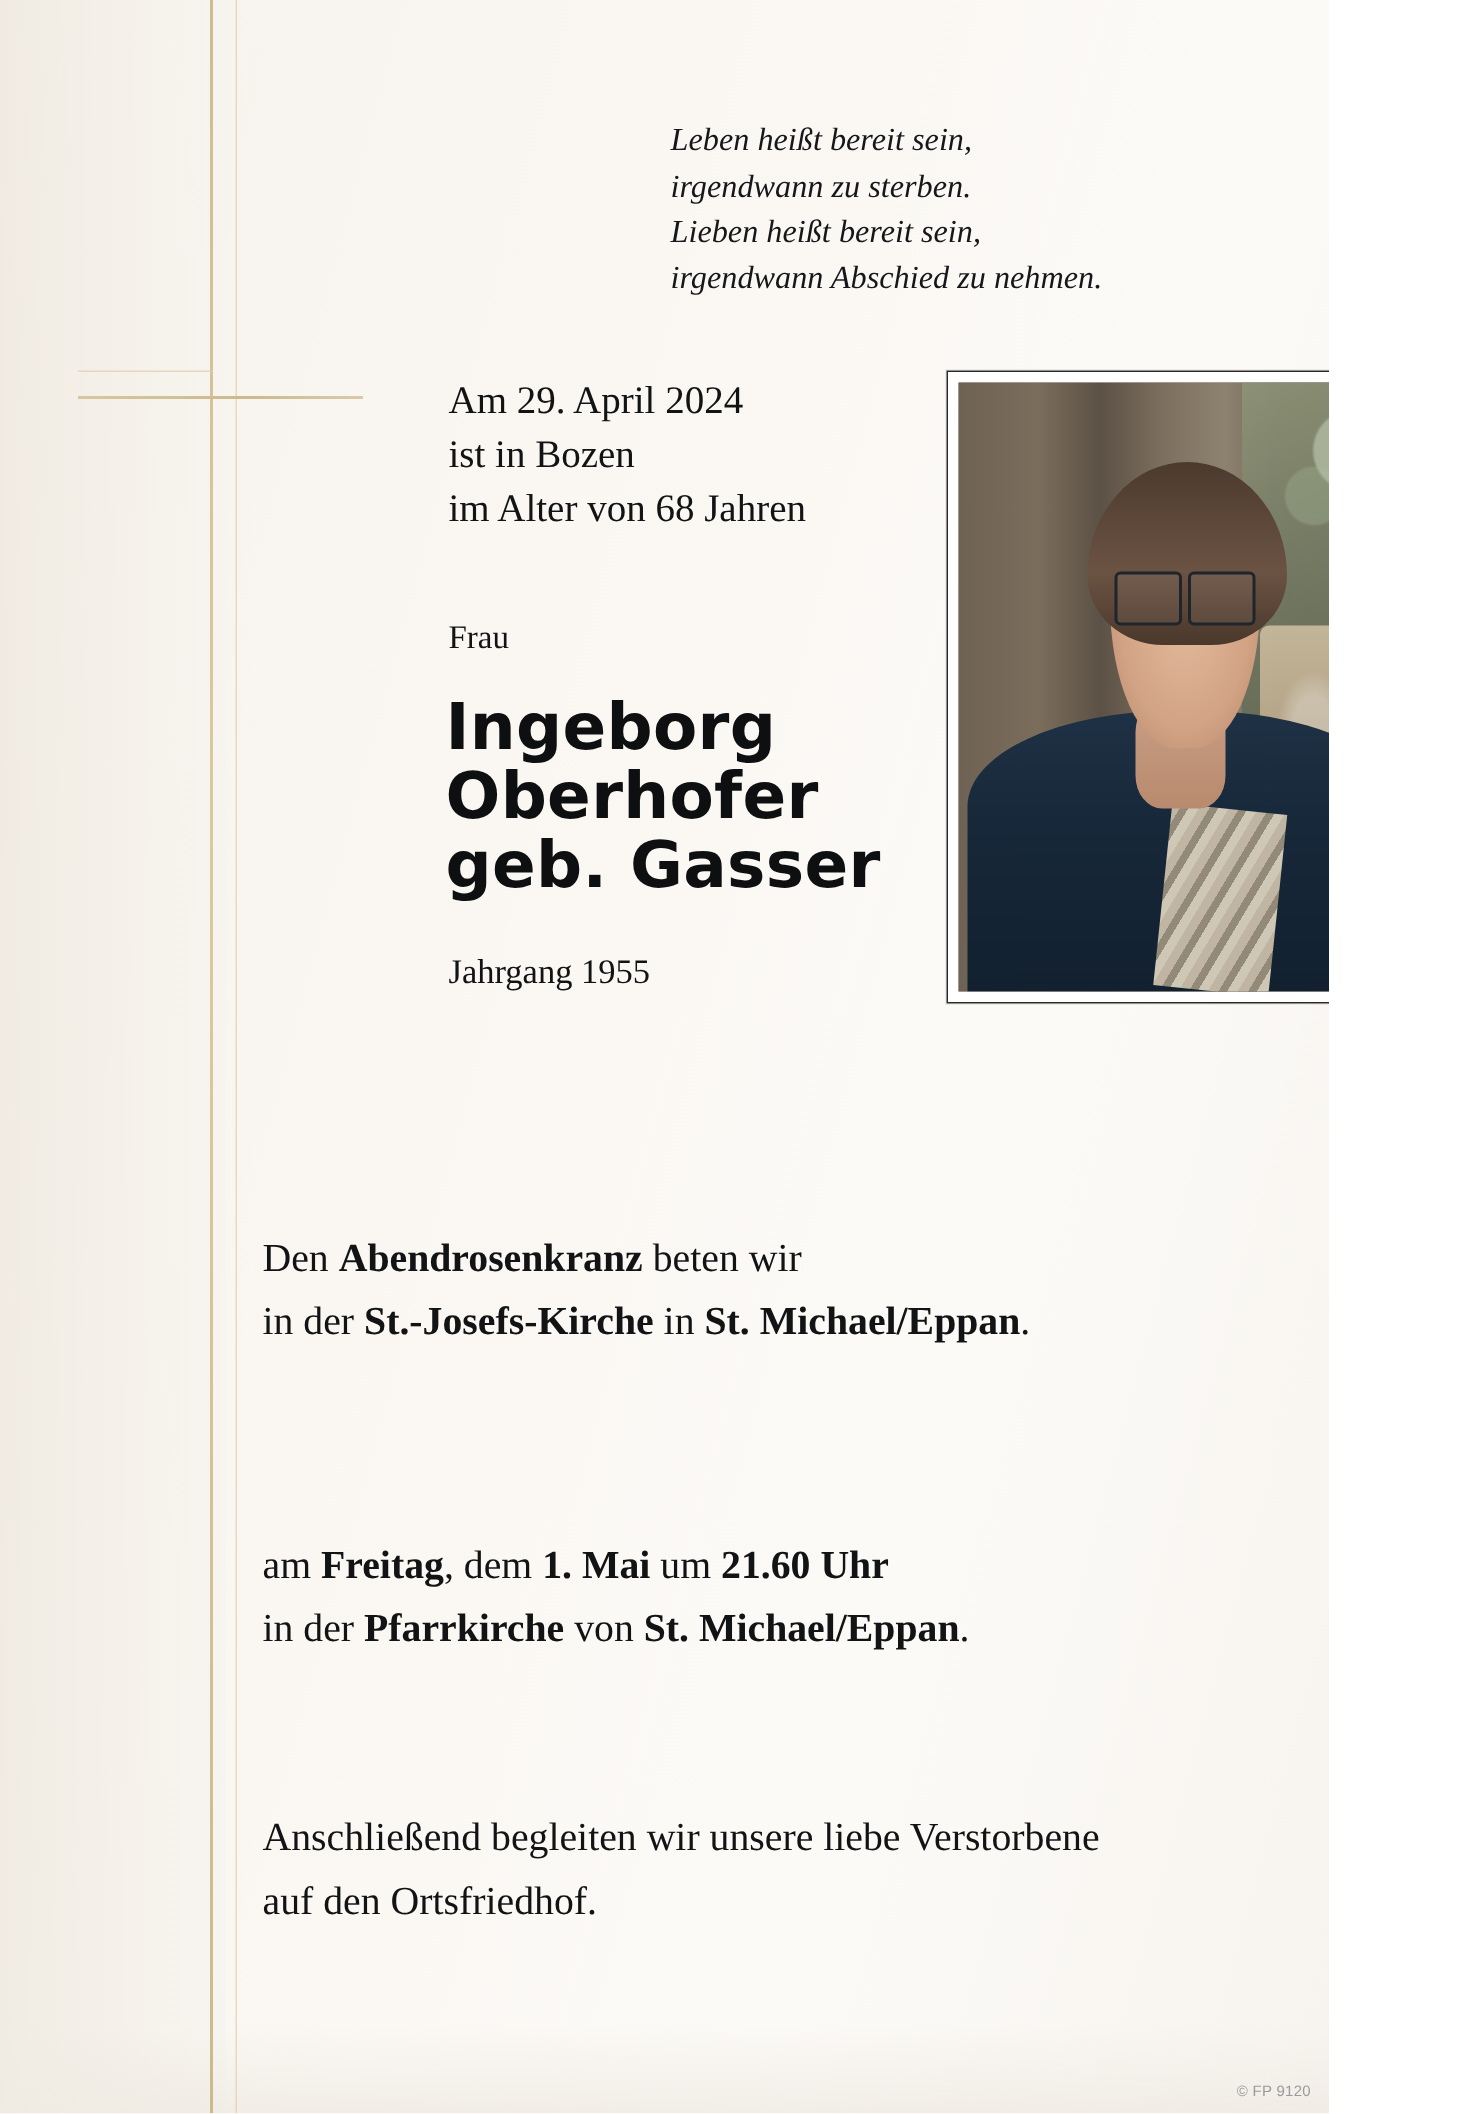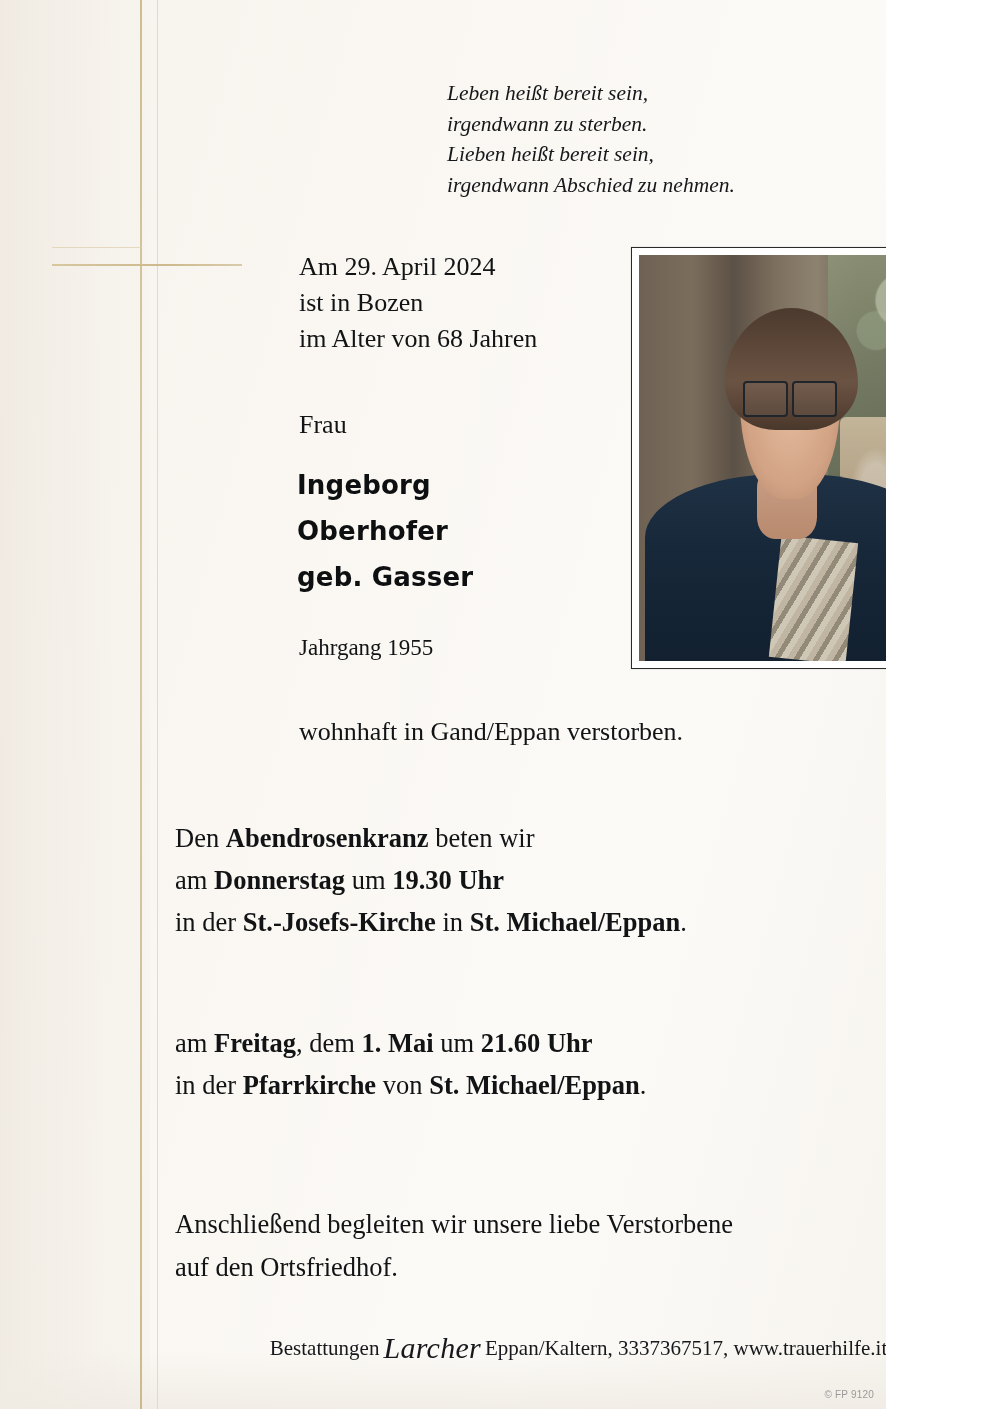--- a/index.html
+++ b/index.html
@@ -104,32 +104,32 @@
     font-size: 26px;
     line-height: 36px;
     color: #111315;
     white-space: pre-line;
   }
 
   .salutation {
     position: absolute;
     left: 124px;
     top: 408px;
-    font-size: 26px;
+    font-size: 22px;
     line-height: 34px;
     color: #111315;
   }
 
   .name {
     position: absolute;
     left: 122px;
     top: 462px;
     font-family: "DejaVu Sans", sans-serif;
     font-weight: bold;
-    font-size: 26px;
+    font-size: 43px;
     line-height: 46px;
     letter-spacing: .2px;
     color: #0d0f11;
     white-space: pre-line;
   }
 
   .birthyear {
     position: absolute;
     left: 124px;
     top: 631px;
@@ -300,61 +300,54 @@
 im Alter von 68 Jahren</div>
 
     <div class="salutation">Frau</div>
 
     <div class="name">Ingeborg
 Oberhofer
 geb. Gasser</div>
 
     <div class="birthyear">Jahrgang 1955</div>
 
-    <div class="residence">wohnhaft in Gand/Eppan verstorben.</div>
 
     <div class="photo-frame">
       <div class="photo">
         <div class="ph-bg"></div>
         <div class="ph-foliage"></div>
         <div class="ph-pot"></div>
         <div class="ph-body"></div>
         <div class="ph-scarf"></div>
         <div class="ph-neck"></div>
         <div class="ph-face"></div>
         <div class="ph-hair"></div>
         <div class="ph-glasses"></div>
       </div>
     </div>
 
     <div class="block block-rosary">
       <div>
         <span>Den </span><span class="b">Abendrosenkranz</span><span> beten wir</span>
       </div>
       <div>
-        <span>am </span><span class="b">Donnerstag</span><span> um </span><span class="b">19.30 Uhr</span>
-      </div>
-      <div>
         <span>in der </span><span class="b">St.-Josefs-Kirche</span><span> in </span><span class="b">St. Michael/Eppan</span><span>.</span>
       </div>
     </div>
 
     <div class="block block-service">
       <div>
         <span>am </span><span class="b">Freitag</span><span>, dem </span><span class="b">1. Mai</span><span> um </span><span class="b">21.60 Uhr</span>
       </div>
       <div>
         <span>in der </span><span class="b">Pfarrkirche</span><span> von </span><span class="b">St. Michael/Eppan</span><span>.</span>
       </div>
     </div>
 
     <div class="block block-after" style="white-space: pre-line;">Anschließend begleiten wir unsere liebe Verstorbene
 auf den Ortsfriedhof.</div>
 
-    <div class="footer">
-      <span>Bestattungen</span><span class="brand">Larcher</span><span>Eppan/Kaltern, 3337367517, www.trauerhilfe.it</span>
-    </div>
 
   </div>
 
   <div class="copyright">© FP 9120</div>
 
 </div>
 
 </body></html>

